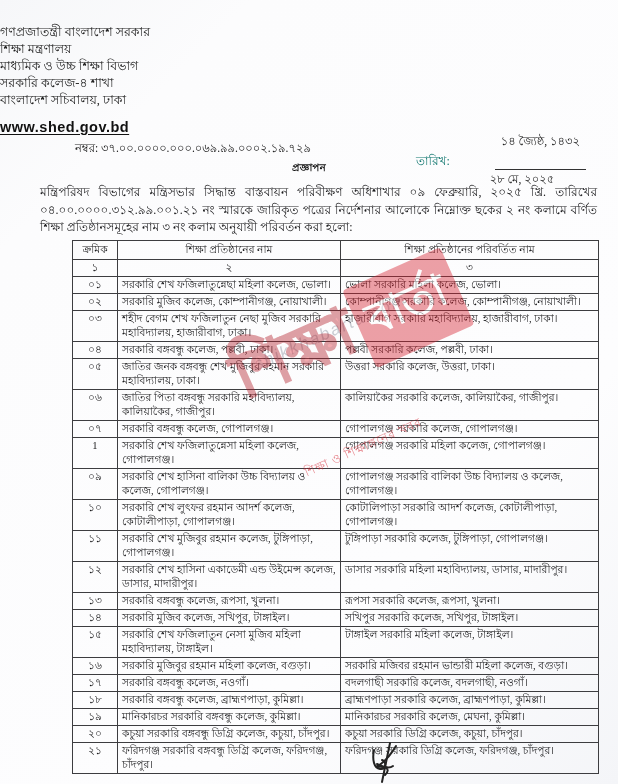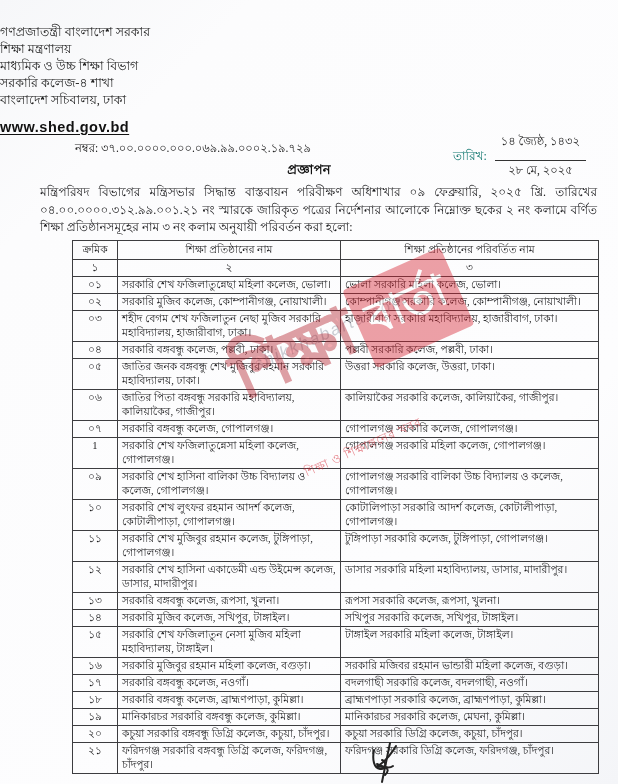--- a/index.html
+++ b/index.html
@@ -19,26 +19,26 @@
     font-size:14.5px;font-weight:bold;letter-spacing:.5px;color:#111;
     text-decoration:underline;text-underline-offset:2px;
   }
 
   
   .memo{position:absolute;top:133px;left:75px;right:28px;font-size:11.5px;}
   .memo-number{position:absolute;left:0;top:7px;white-space:nowrap;color:#222;}
   .date-block{position:absolute;right:4px;top:0;display:flex;align-items:center;gap:8px;}
   .date-label{font-size:12px;color:#0f766e;}
   .date-stack{text-align:center;font-size:11.5px;color:#222;}
-  .date-stack .bn{border-bottom:1px solid #333;padding:0 6px 8px;}
+  .date-stack .bn{border-bottom:1px solid #333;padding:0 6px 17px;margin-left:37px;}
   .date-stack .en{padding-top:1px;}
 
   .notice-title{
     position:absolute;top:160px;left:0;right:0;text-align:center;
-    font-size:13px;font-weight:bold;color:#111;letter-spacing:.3px;
+    font-size:10px;font-weight:bold;color:#111;letter-spacing:.3px;
   }
 
   .body-paragraph{
     position:absolute;top:184px;left:40px;width:557px;
     font-size:12px;line-height:17.5px;text-align:justify;color:#1d1d1f;
   }
 
   
   .tbl-wrap{position:absolute;top:240px;left:72px;width:526px;}
   table{border-collapse:collapse;width:526px;table-layout:fixed;}

